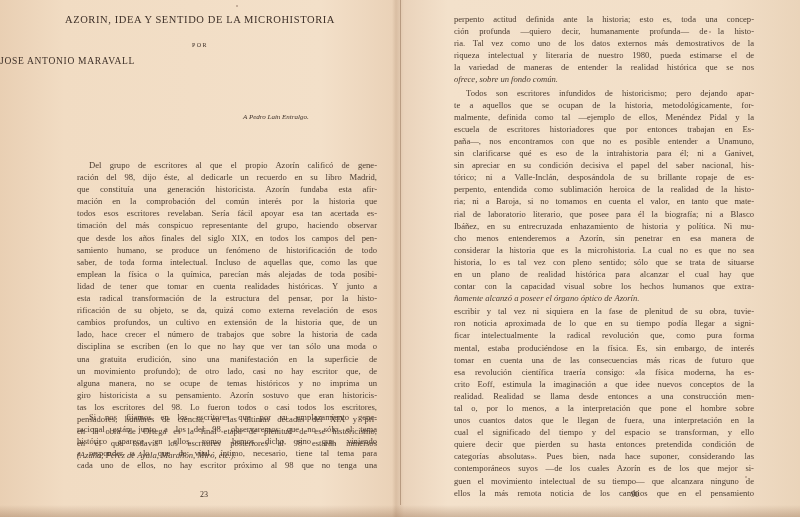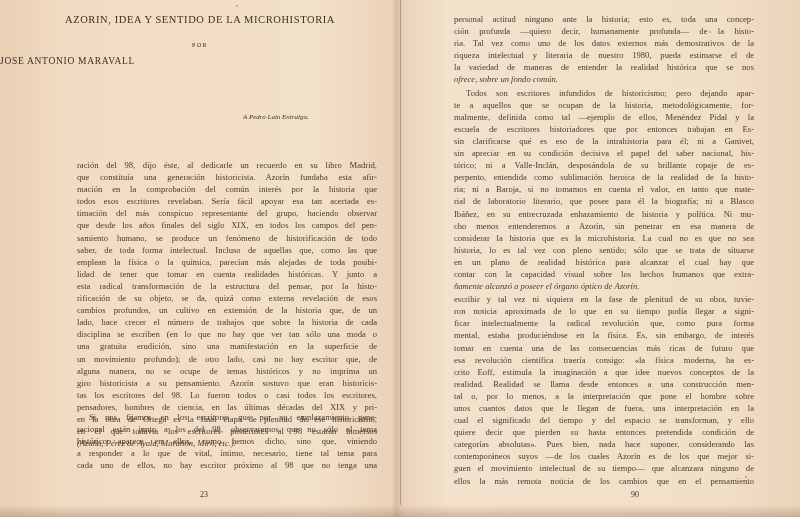--- a/index.html
+++ b/index.html
@@ -72,20 +72,21 @@
 <div class="spread">
   <div class="gutter"></div>
 
   <div class="page left">
     <div class="title">AZORIN, IDEA Y SENTIDO DE LA MICROHISTORIA</div>
     <div class="por">POR</div>
     <div class="author">JOSE ANTONIO MARAVALL</div>
     <div class="dedication">A Pedro Laín Entralgo.</div>
 
     <div class="text block1">
+        <span class="line indent">Del grupo de escritores al que el propio Azorín calificó de gene-</span>
         <span class="line">ración del 98, dijo éste, al dedicarle un recuerdo en su libro Madrid,</span>
         <span class="line">que constituía una generación historicista. Azorín fundaba esta afir-</span>
         <span class="line">mación en la comprobación del común interés por la historia que</span>
         <span class="line">todos esos escritores revelaban. Sería fácil apoyar esa tan acertada es-</span>
         <span class="line">timación del más conspicuo representante del grupo, haciendo observar</span>
         <span class="line">que desde los años finales del siglo XIX, en todos los campos del pen-</span>
         <span class="line">samiento humano, se produce un fenómeno de historificación de todo</span>
         <span class="line">saber, de toda forma intelectual. Incluso de aquellas que, como las que</span>
         <span class="line">emplean la física o la química, parecían más alejadas de toda posibi-</span>
         <span class="line">lidad de tener que tomar en cuenta realidades históricas. Y junto a</span>
@@ -112,32 +113,33 @@
         <span class="line">cada uno de ellos, no hay escritor próximo al 98 que no tenga una</span>
       </div>
 
     <div class="pagenum">23</div>
     <span class="speck" style="left:236px;top:5px"></span>
   </div>
 
   <div class="page right">
     <div class="text block1">
         <div>
-          <span class="line">personal actitud ninguno ante la historia; esto es, toda una concep-</span>
+          <span class="line">perpento actitud definida ante la historia; esto es, toda una concep-</span>
           <span class="line">ción profunda —quiero decir, humanamente profunda— de la histo-</span>
           <span class="line">ria. Tal vez como uno de los datos externos más demostrativos de la</span>
           <span class="line">riqueza intelectual y literaria de nuestro 1980, pueda estimarse el de</span>
           <span class="line">la variedad de maneras de entender la realidad histórica que se nos</span>
           <span class="line last">ofrece, sobre un fondo común.</span>
         </div>
         <div style="margin-top: 1px;">
           <span class="line indent">Todos son escritores infundidos de historicismo; pero dejando apar-</span>
           <span class="line">te a aquellos que se ocupan de la historia, metodológicamente, for-</span>
           <span class="line">malmente, definida como tal —ejemplo de ellos, Menéndez Pidal y la</span>
           <span class="line">escuela de escritores historiadores que por entonces trabajan en Es-</span>
+          <span class="line">paña—, nos encontramos con que no es posible entender a Unamuno,</span>
           <span class="line">sin clarificarse qué es eso de la intrahistoria para él; ni a Ganivet,</span>
           <span class="line">sin apreciar en su condición decisiva el papel del saber nacional, his-</span>
           <span class="line">tórico; ni a Valle-Inclán, desposándola de su brillante ropaje de es-</span>
           <span class="line">perpento, entendida como sublimación heroica de la realidad de la histo-</span>
           <span class="line">ria; ni a Baroja, si no tomamos en cuenta el valor, en tanto que mate-</span>
           <span class="line">rial de laboratorio literario, que posee para él la biografía; ni a Blasco</span>
           <span class="line">Ibáñez, en su entrecruzada enhazamiento de historia y política. Ni mu-</span>
           <span class="line">cho menos entenderemos a Azorín, sin penetrar en esa manera de</span>
           <span class="line">considerar la historia que es la microhistoria. La cual no es que no sea</span>
           <span class="line">historia, lo es tal vez con pleno sentido; sólo que se trata de situarse</span>

